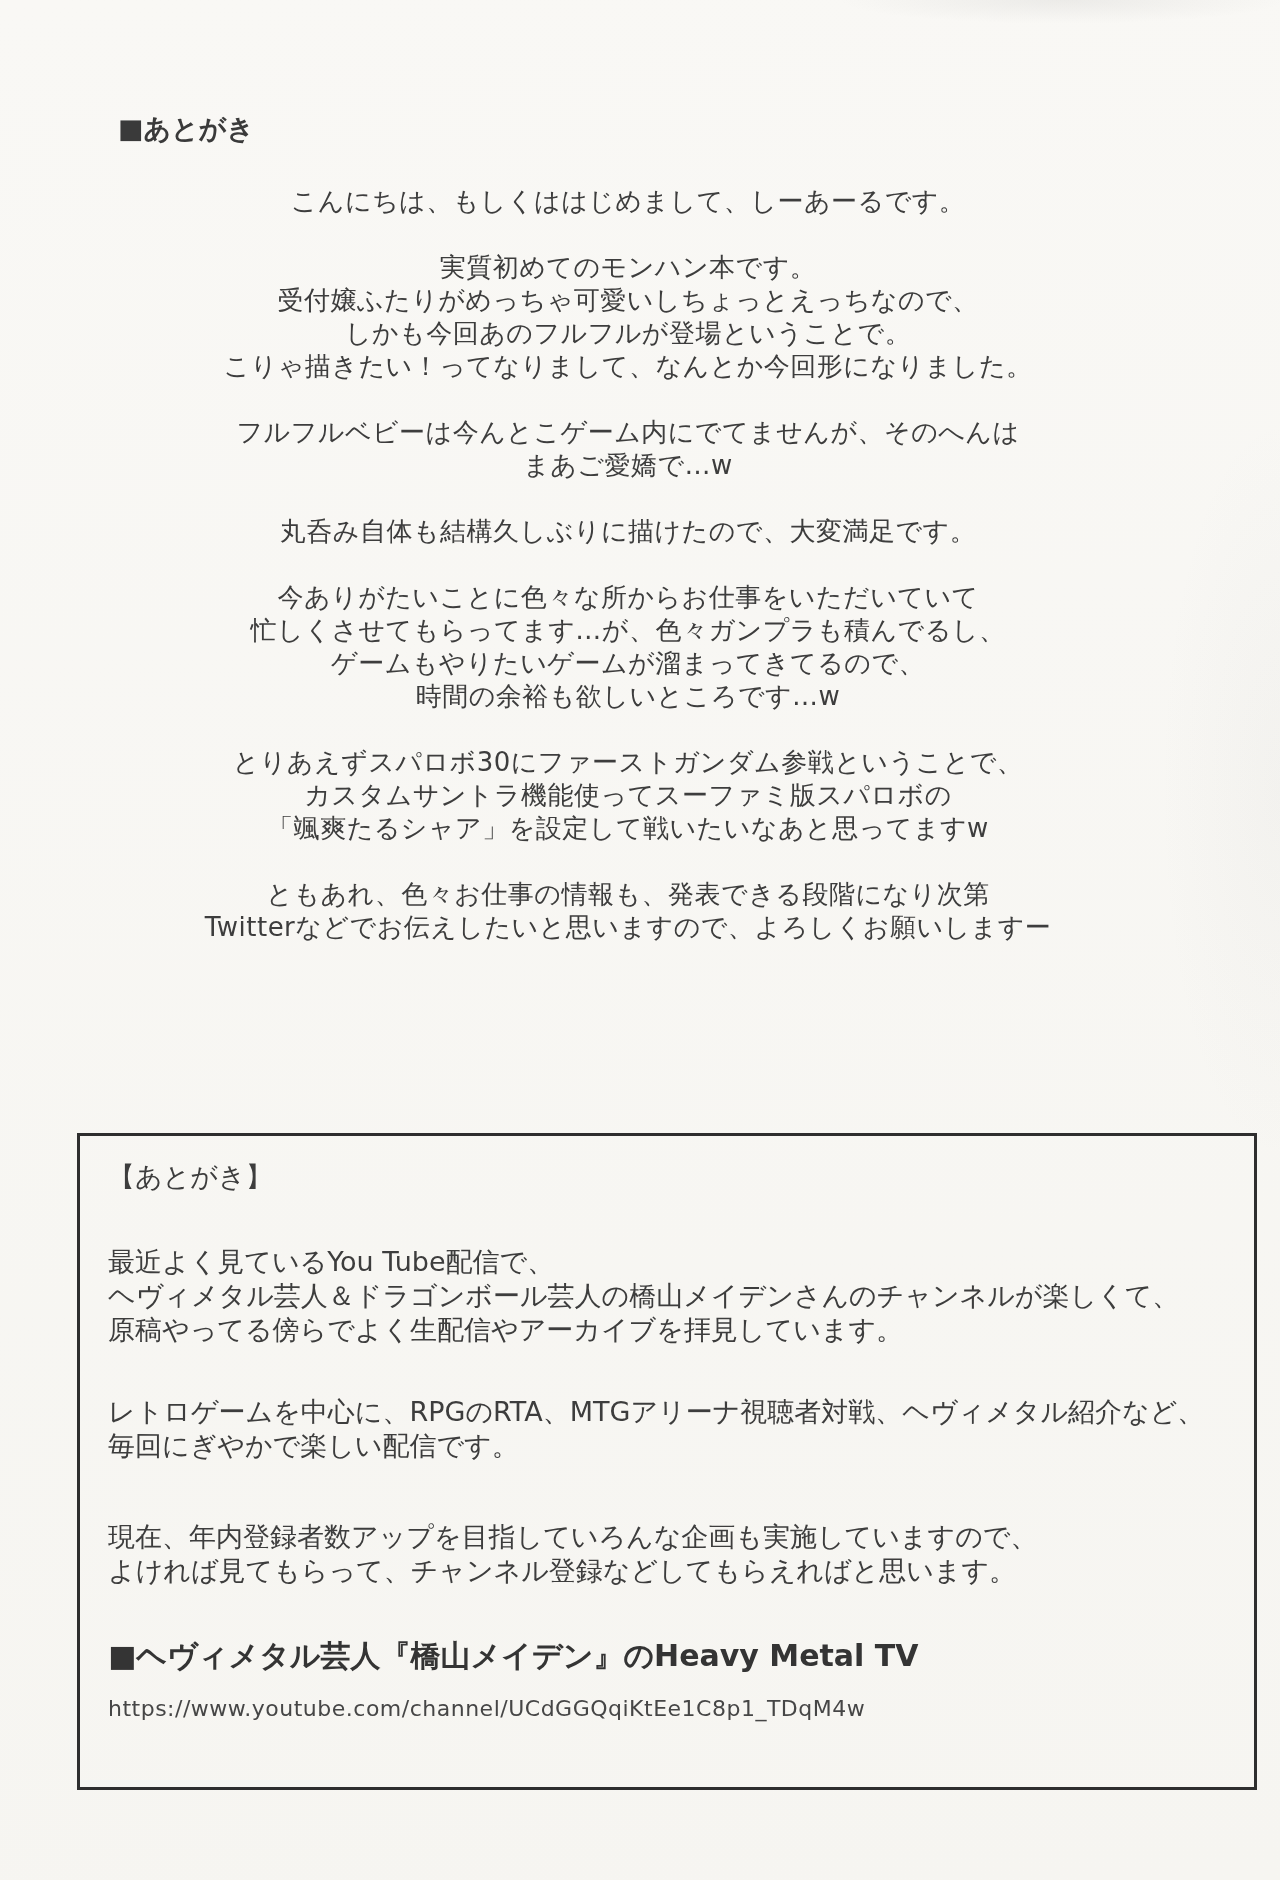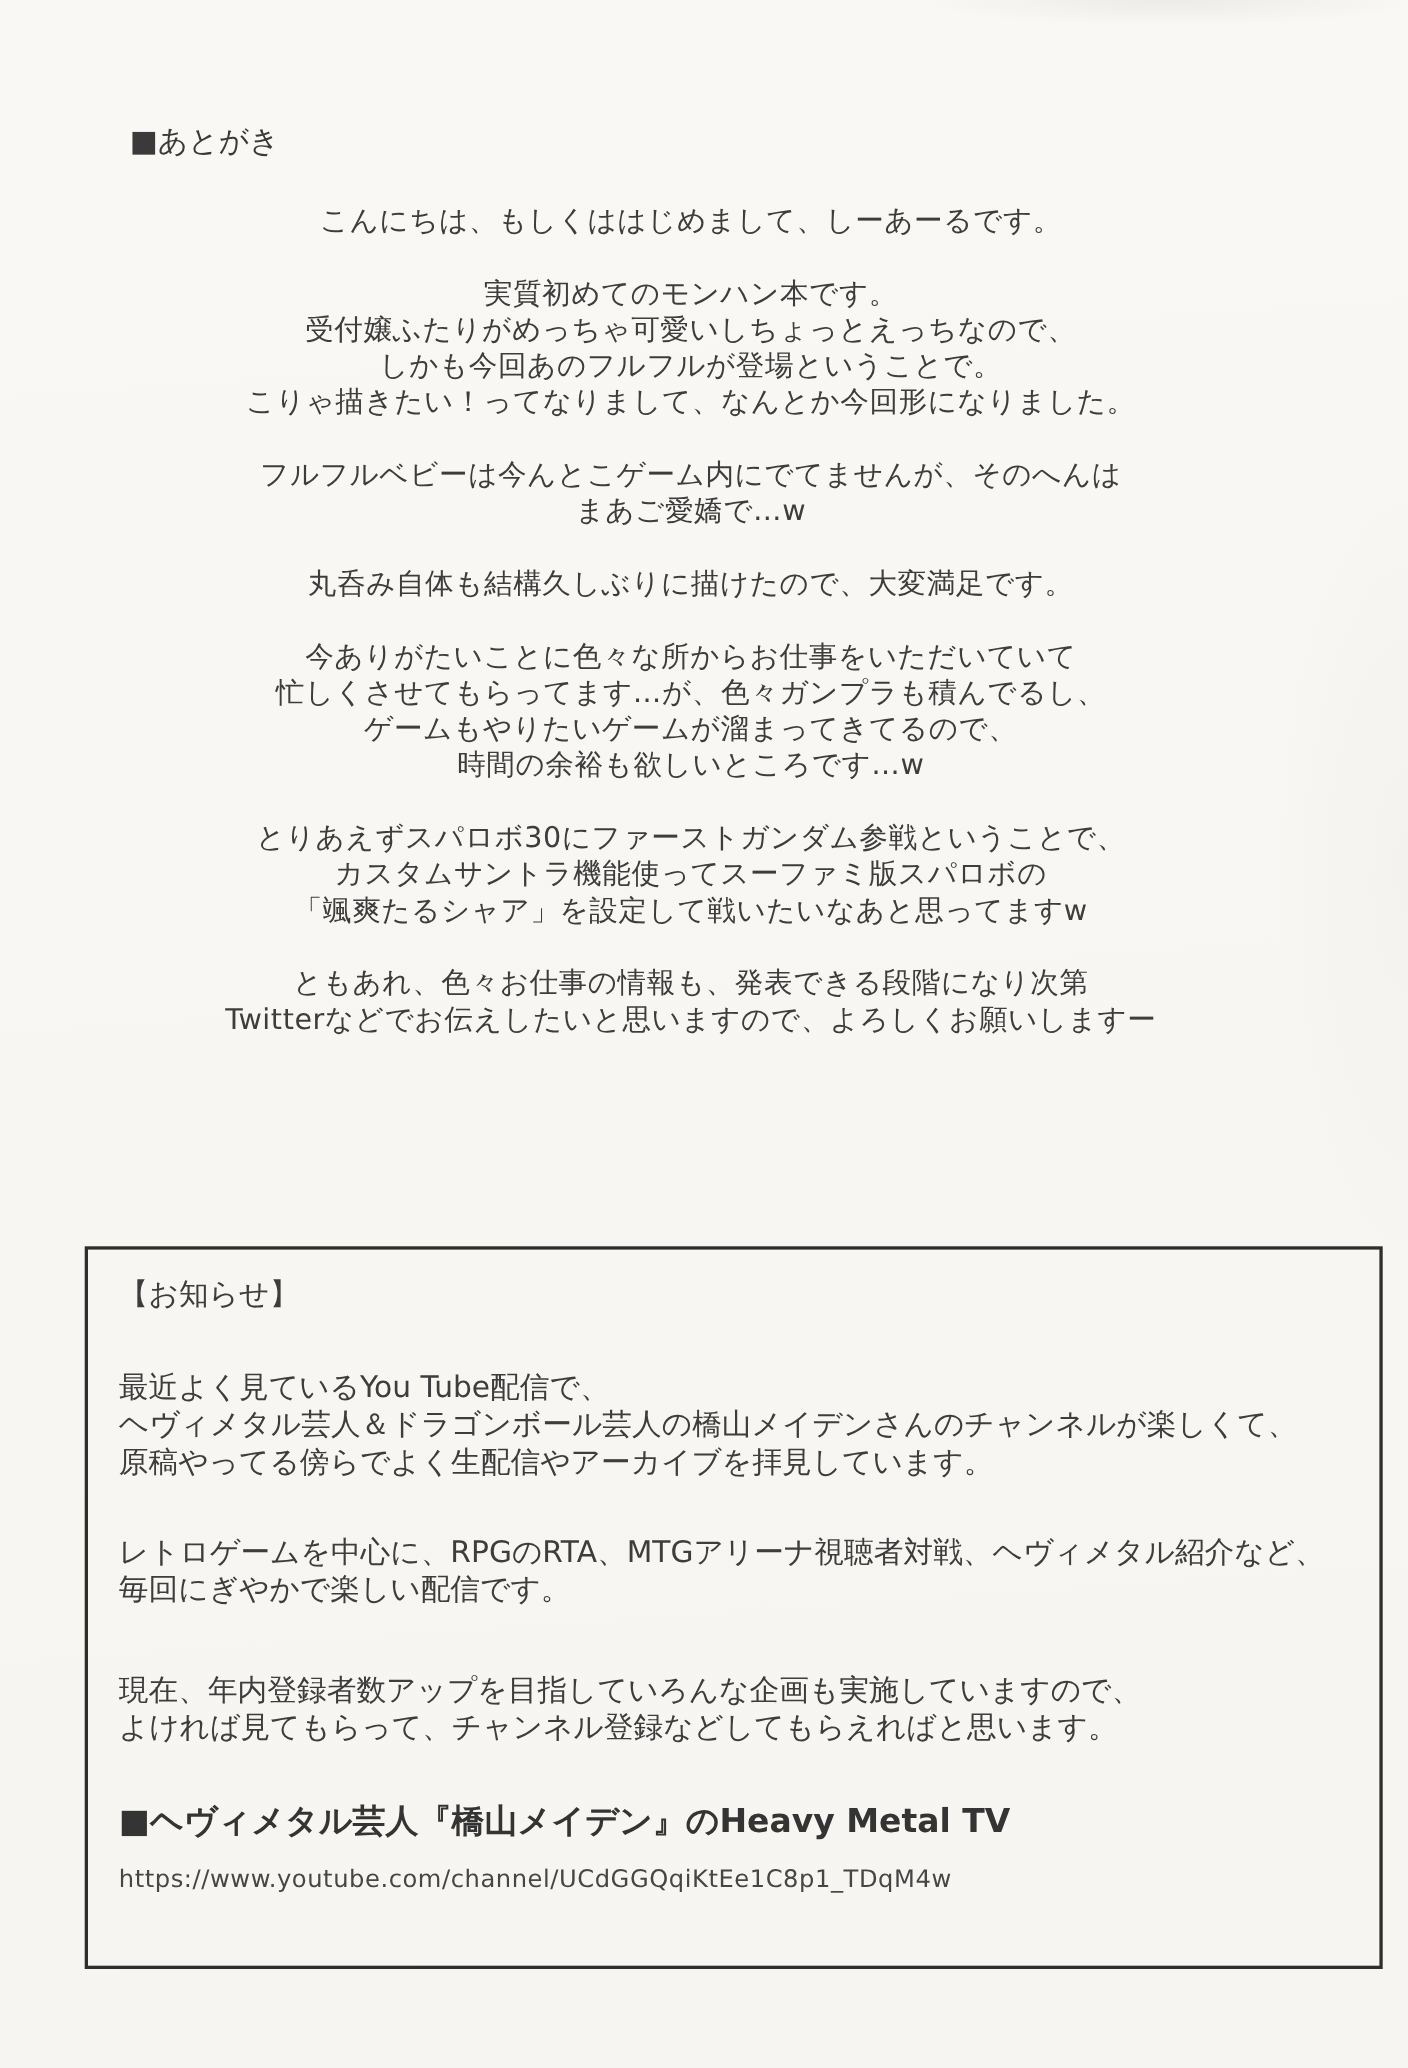--- a/index.html
+++ b/index.html
@@ -13,21 +13,21 @@
   .page {
     position: absolute; inset: 0;
     background:
       radial-gradient(ellipse 320px 34px at 83% 0%, rgba(120,120,120,0.10), transparent 70%),
       radial-gradient(ellipse 160px 500px at 100% 42%, rgba(150,150,150,0.05), transparent 75%),
       linear-gradient(176deg, #f9f8f5 0%, #f6f5f1 100%);
   }
   .afterword { position: absolute; left: 118px; top: 112px; width: 1020px; }
   .aw-heading {
     font-size: 27px; line-height: 33px; margin: 0 0 40px 0;
-    font-weight: 400; color: #3a3a3a; white-space: nowrap;
+    font-weight: 700; color: #3a3a3a; white-space: nowrap;
   }
   .para { margin: 0 0 33px 0; }
   .line { font-size: 26px; line-height: 33px; white-space: nowrap; letter-spacing: 0.5px; text-align: center; }
   .signature { margin-top: 35px; margin-left: 532px; font-size: 26px; line-height: 33px; white-space: nowrap; }
 
   .notice-box {
     position: absolute; left: 77px; top: 1133px;
     width: 1180px; height: 657px;
     border: 3px solid #2e2e2e; box-sizing: border-box;
     padding: 24px 12px 0 28px;
@@ -87,21 +87,21 @@
     </div>
 
     <div class="para">
       <div class="line">ともあれ、色々お仕事の情報も、発表できる段階になり次第</div>
       <div class="line">Twitterなどでお伝えしたいと思いますので、よろしくお願いしますー</div>
     </div>
 
   </div>
 
   <div class="notice-box">
-    <div class="nb-heading">【お知らせ】</div>
+    <div class="nb-heading">【あとがき】</div>
 
     <div class="npara">
       <div class="nline">最近よく見ているYou Tube配信で、</div>
       <div class="nline">ヘヴィメタル芸人＆ドラゴンボール芸人の橋山メイデンさんのチャンネルが楽しくて、</div>
       <div class="nline">原稿やってる傍らでよく生配信やアーカイブを拝見しています。</div>
     </div>
 
     <div class="npara gap50">
       <div class="nline">レトロゲームを中心に、RPGのRTA、MTGアリーナ視聴者対戦、ヘヴィメタル紹介など、</div>
       <div class="nline">毎回にぎやかで楽しい配信です。</div>

